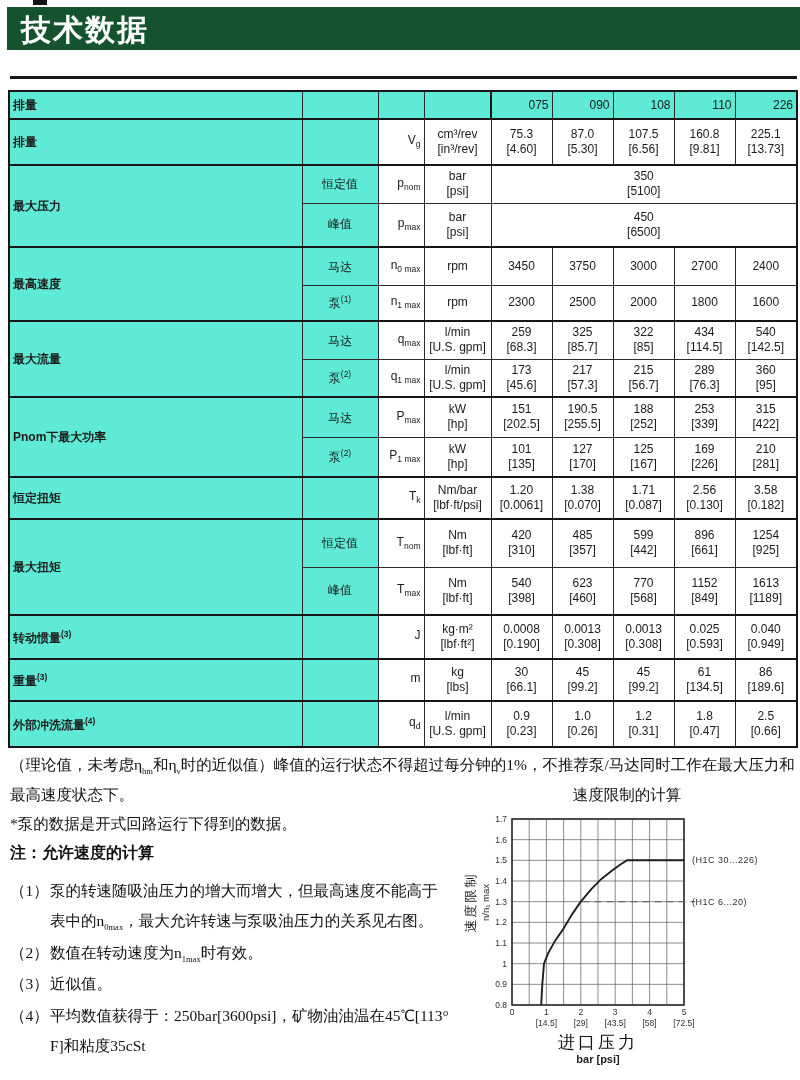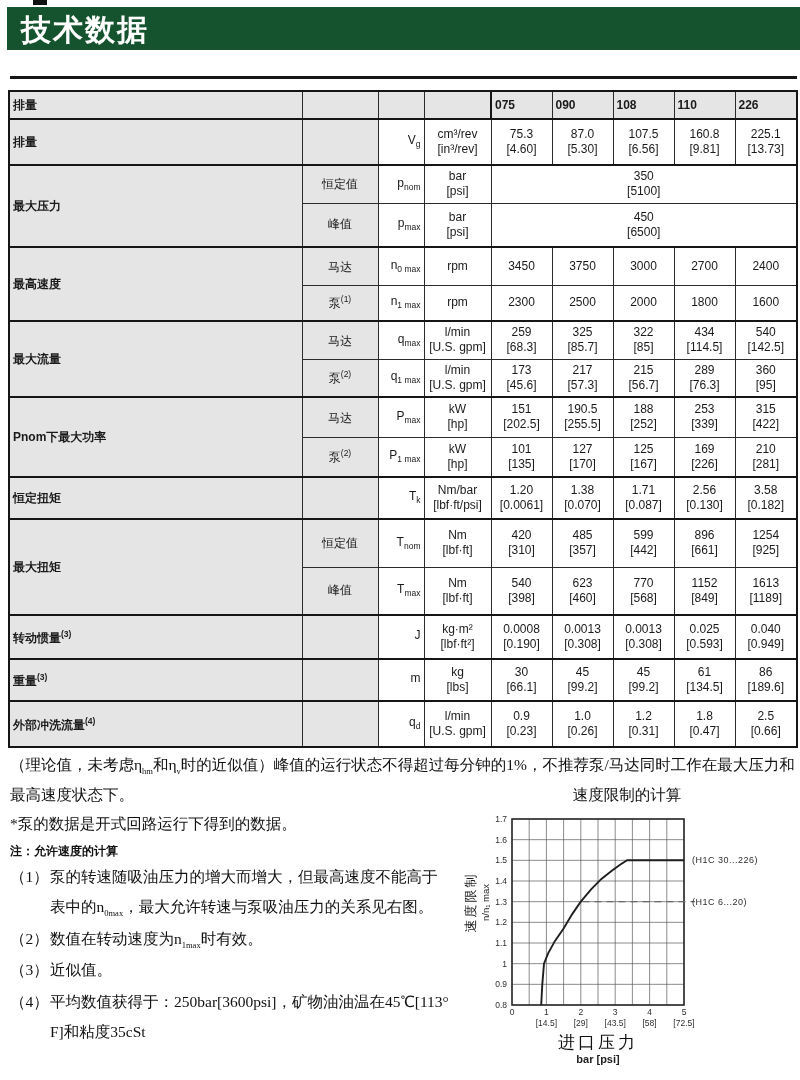--- a/index.html
+++ b/index.html
@@ -19,44 +19,44 @@
   
   table.spec{
     position:absolute;left:8px;top:90px;border-collapse:collapse;table-layout:fixed;
     border:2px solid #161616;
   }
   table.spec td{
     border:1px solid #2b2b2b;padding:0 3px;vertical-align:middle;
     font-size:12px;line-height:1.25;
   }
   tr.g td{border-top:2px solid #161616;}
-  td.shade{background:#e5e5e5;}
+  td.shade{background:#5eead4;}
   td.lbl{font-weight:bold;font-size:13.5px;padding-left:9px;}
   td.sub{text-align:center;font-size:13px;margin-top:17px;}
   td.sym{text-align:right;font-size:12.5px;border-right:1px solid #2b2b2b;}
   td.unit{text-align:center;white-space:pre-line;border-right:2px solid #161616;}
   td.val{text-align:center;white-space:pre-line;}
-  td.hnum{text-align:left;font-weight:bold;font-size:13px;}
+  td.hnum{text-align:right;font-weight:normal;font-size:13px;}
   sub{font-size:8.5px;}
   sup{font-size:8.5px;}
 
   
   .remark1{
     position:absolute;left:10px;top:750px;width:788px;
     font-family:"Liberation Serif",serif;font-size:15.5px;line-height:1.95;color:#111;
   }
   .remark2{
     position:absolute;left:10px;top:814px;width:480px;
     font-family:"Liberation Serif",serif;font-size:15.5px;color:#111;
   }
   .notes{
     position:absolute;left:10px;top:843px;width:440px;
     font-family:"Liberation Serif",serif;font-size:15.5px;color:#111;
   }
-  .notes-title{font-weight:bold;font-size:12px;margin-bottom:2px;font-family:"Liberation Serif",serif;}
+  .notes-title{font-weight:bold;font-size:16px;margin-bottom:12px;font-family:"Liberation Serif",serif;}
   .note{display:flex;line-height:1.92;margin-bottom:2px;}
   .nnum{width:40px;flex:0 0 40px;}
   .ntext{flex:1;width:350px;}
 
   
   .chart{position:absolute;left:452px;top:785px;width:348px;height:295px;}
   .chart-title{
     position:absolute;left:55px;top:0;width:240px;text-align:center;
     font-family:"Liberation Serif",serif;font-size:15.5px;color:#111;
   }

